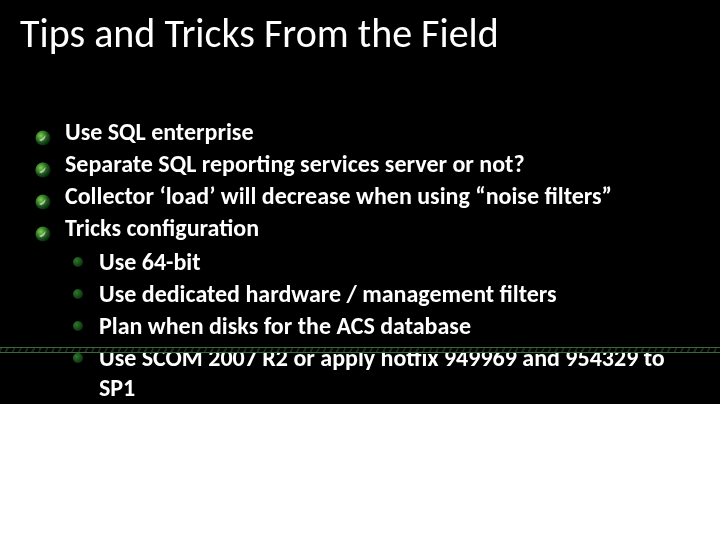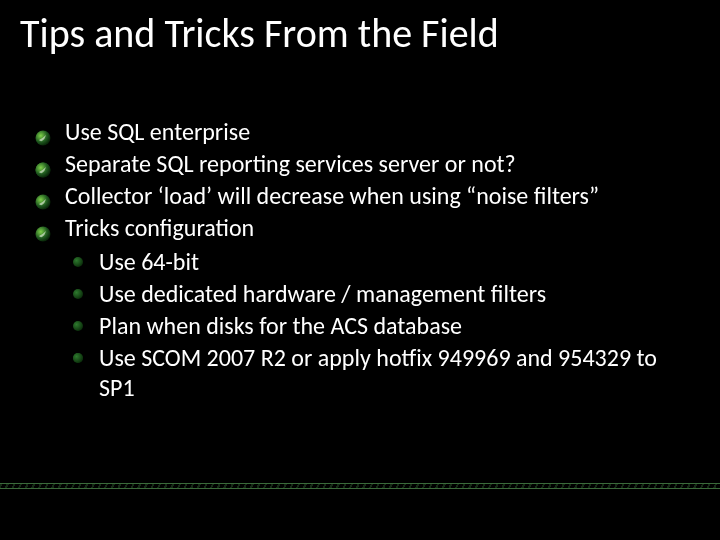--- a/index.html
+++ b/index.html
@@ -6,38 +6,39 @@
     margin: 0;
     padding: 0;
     width: 720px;
     height: 540px;
     overflow: hidden;
     font-family: Calibri, "Segoe UI", Arial, sans-serif;
   }
   .slide {
     position: relative;
     width: 720px;
-    height: 540px;
+    height: 404px;
     background: #000;
     color: #fff;
   }
   .title {
     position: absolute;
     top: 12px;
     left: 20px;
     font-size: 40px;
     line-height: 1.1;
     color: #fff;
     font-weight: 400;
   }
   .body {
     position: absolute;
     top: 115px;
     left: 35px;
     right: 32px;
+    font-weight: bold;
   }
   ul.lvl1 {
     list-style: none;
     margin: 0;
     padding: 0;
   }
   ul.lvl1 > li {
     position: relative;
     padding-left: 30px;
     font-size: 24px;

